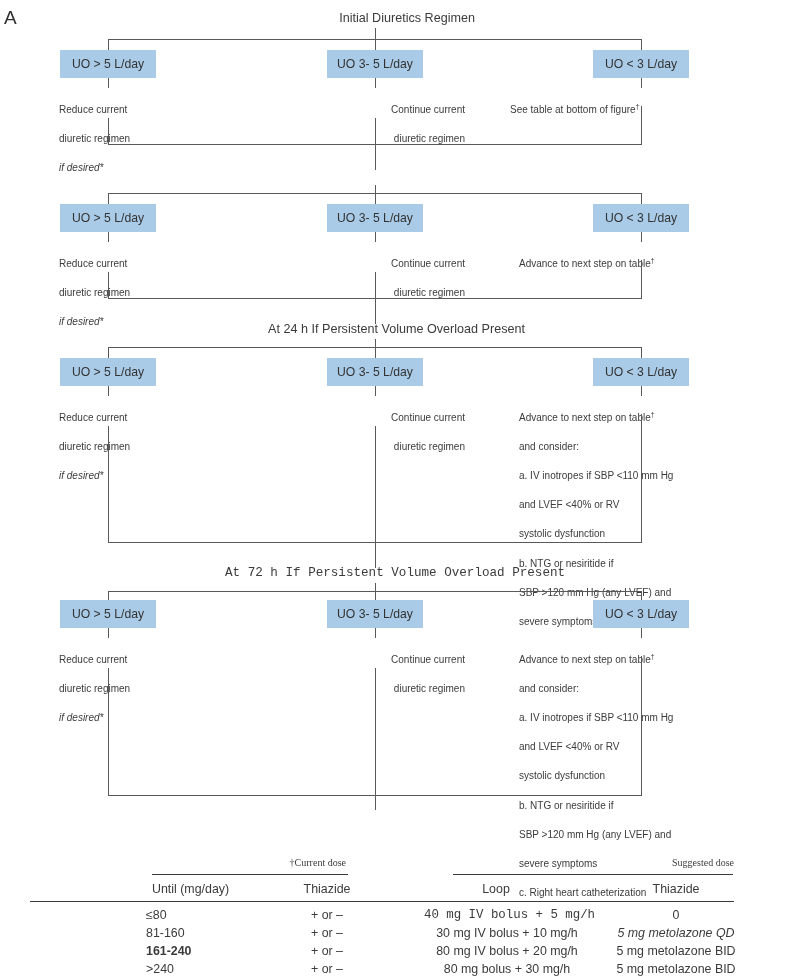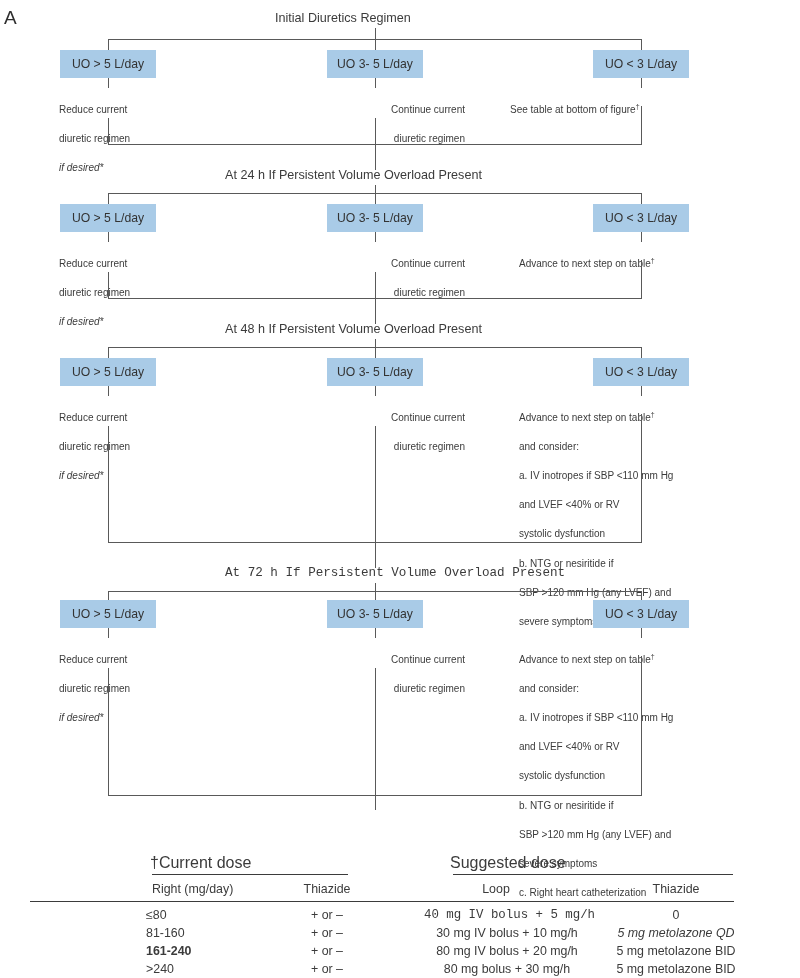--- a/index.html
+++ b/index.html
@@ -14,21 +14,21 @@
   
   .abs{position:absolute;}
 
   
   #panel-letter{
     left:4px;top:8px;font-size:19px;color:#2f2f2f;line-height:1;
   }
 
   
   .stage-title{
-    position:absolute;text-align:left;font-size:12.6px;color:#3b3b3b;
+    position:absolute;text-align:right;font-size:12.6px;color:#3b3b3b;
     white-space:nowrap;line-height:1.25;
   }
 
   
   .uo-box{
     position:absolute;background:#a9cbe7;color:#333333;
     font-size:12.2px;line-height:28px;height:28px;text-align:center;
     white-space:nowrap;
   }
   .repeat-box{
@@ -53,22 +53,22 @@
   
   .tbl-rule{position:absolute;height:0;border-top:1.1px solid #3b3b3b;}
   .tbl-rule.thin{border-top-width:1px;}
   .tbl-cell{
     position:absolute;font-size:12.4px;line-height:18px;color:#3b3b3b;
     white-space:nowrap;
   }
   .tbl-cell.c{text-align:center;}
   .tbl-cell.l{text-align:left;}
   .tbl-group{
-    position:absolute;font-size:16px;line-height:18px;color:#3b3b3b;
-    text-align:left;white-space:nowrap;
+    position:absolute;font-size:10px;line-height:18px;color:#3b3b3b;
+    text-align:right;white-space:nowrap;font-family:Liberation Serif, serif;
   }
 </style>
 </head>
 <body>
 
 <div class="canvas">
 
   <div class="abs" id="panel-letter">A</div>
 
   <div class="stage-title" style="left:275px;top:11px;width:200px;">Initial Diuretics Regimen</div>
@@ -100,21 +100,20 @@
   </div>
   <div class="branch-text" style="left:510px;top:88px;width:260px;">
     <div>See table at bottom of figure<sup>†</sup></div>
   </div>
 
   <div class="ln-v" style="left:108px;top:118px;height:27px;"></div>
   <div class="ln-v" style="left:641px;top:106px;height:39px;"></div>
   <div class="ln-h" style="left:108px;top:144px;width:533px;"></div>
   <div class="ln-v" style="left:375px;top:118px;height:52px;"></div>
 
-  <div class="stage-title" style="left:225px;top:168px;width:300px;">At 24 h If Persistent Volume Overload Present</div>
 
   <div class="ln-v" style="left:375px;top:185px;height:8px;"></div>
   <div class="ln-h" style="left:108px;top:193px;width:533px;"></div>
   <div class="ln-v" style="left:108px;top:193px;height:11px;"></div>
   <div class="ln-v" style="left:375px;top:193px;height:11px;"></div>
   <div class="ln-v" style="left:641px;top:193px;height:11px;"></div>
 
   <div class="uo-box" style="left:60px;top:204px;width:96px;">UO &gt; 5 L/day</div>
   <div class="uo-box" style="left:327px;top:204px;width:96px;">UO 3- 5 L/day</div>
   <div class="uo-box" style="left:593px;top:204px;width:96px;">UO &lt; 3 L/day</div>
@@ -134,21 +133,21 @@
   </div>
   <div class="branch-text" style="left:519px;top:242px;width:260px;">
     <div>Advance to next step on table<sup>†</sup></div>
   </div>
 
   <div class="ln-v" style="left:108px;top:272px;height:27px;"></div>
   <div class="ln-v" style="left:641px;top:260px;height:39px;"></div>
   <div class="ln-h" style="left:108px;top:298px;width:533px;"></div>
   <div class="ln-v" style="left:375px;top:272px;height:52px;"></div>
 
-  <div class="stage-title" style="left:225px;top:322px;width:300px;">At 48 h If Persistent Volume Overload Present</div>
+  <div class="stage-title" style="left:225px;top:322px;width:300px;">At 24 h If Persistent Volume Overload Present</div>
 
   <div class="ln-v" style="left:375px;top:339px;height:8px;"></div>
   <div class="ln-h" style="left:108px;top:347px;width:533px;"></div>
   <div class="ln-v" style="left:108px;top:347px;height:11px;"></div>
   <div class="ln-v" style="left:375px;top:347px;height:11px;"></div>
   <div class="ln-v" style="left:641px;top:347px;height:11px;"></div>
 
   <div class="uo-box" style="left:60px;top:358px;width:96px;">UO &gt; 5 L/day</div>
   <div class="uo-box" style="left:327px;top:358px;width:96px;">UO 3- 5 L/day</div>
   <div class="uo-box" style="left:593px;top:358px;width:96px;">UO &lt; 3 L/day</div>
@@ -224,21 +223,21 @@
   <div class="ln-h" style="left:108px;top:795px;width:533px;"></div>
   <div class="ln-v" style="left:375px;top:668px;height:142px;"></div>
 
 
   <div class="tbl-group" style="left:150px;top:854px;width:196px;">†Current dose</div>
   <div class="tbl-group" style="left:450px;top:854px;width:284px;">Suggested dose</div>
 
   <div class="tbl-rule thin" style="left:152px;top:874px;width:196px;"></div>
   <div class="tbl-rule thin" style="left:453px;top:874px;width:280px;"></div>
 
-  <div class="tbl-cell l" style="left:152px;top:880px;width:140px;">Right (mg/day)</div>
+  <div class="tbl-cell l" style="left:152px;top:880px;width:140px;">Until (mg/day)</div>
   <div class="tbl-cell c" style="left:272px;top:880px;width:110px;">Thiazide</div>
   <div class="tbl-cell c" style="left:441px;top:880px;width:110px;">Loop</div>
   <div class="tbl-cell c" style="left:618px;top:880px;width:116px;">Thiazide</div>
 
   <div class="tbl-rule" style="left:30px;top:901px;width:704px;"></div>
 
   <div class="tbl-cell l" style="left:146px;top:906px;width:140px;">≤80</div>
   <div class="tbl-cell c" style="left:272px;top:906px;width:110px;">+ or –</div>
   <div class="tbl-cell c" style="left:424px;top:906px;width:166px;font-family:Liberation Mono, monospace;">40 mg IV bolus + 5 mg/h</div>
   <div class="tbl-cell c" style="left:608px;top:906px;width:136px;">0</div>

